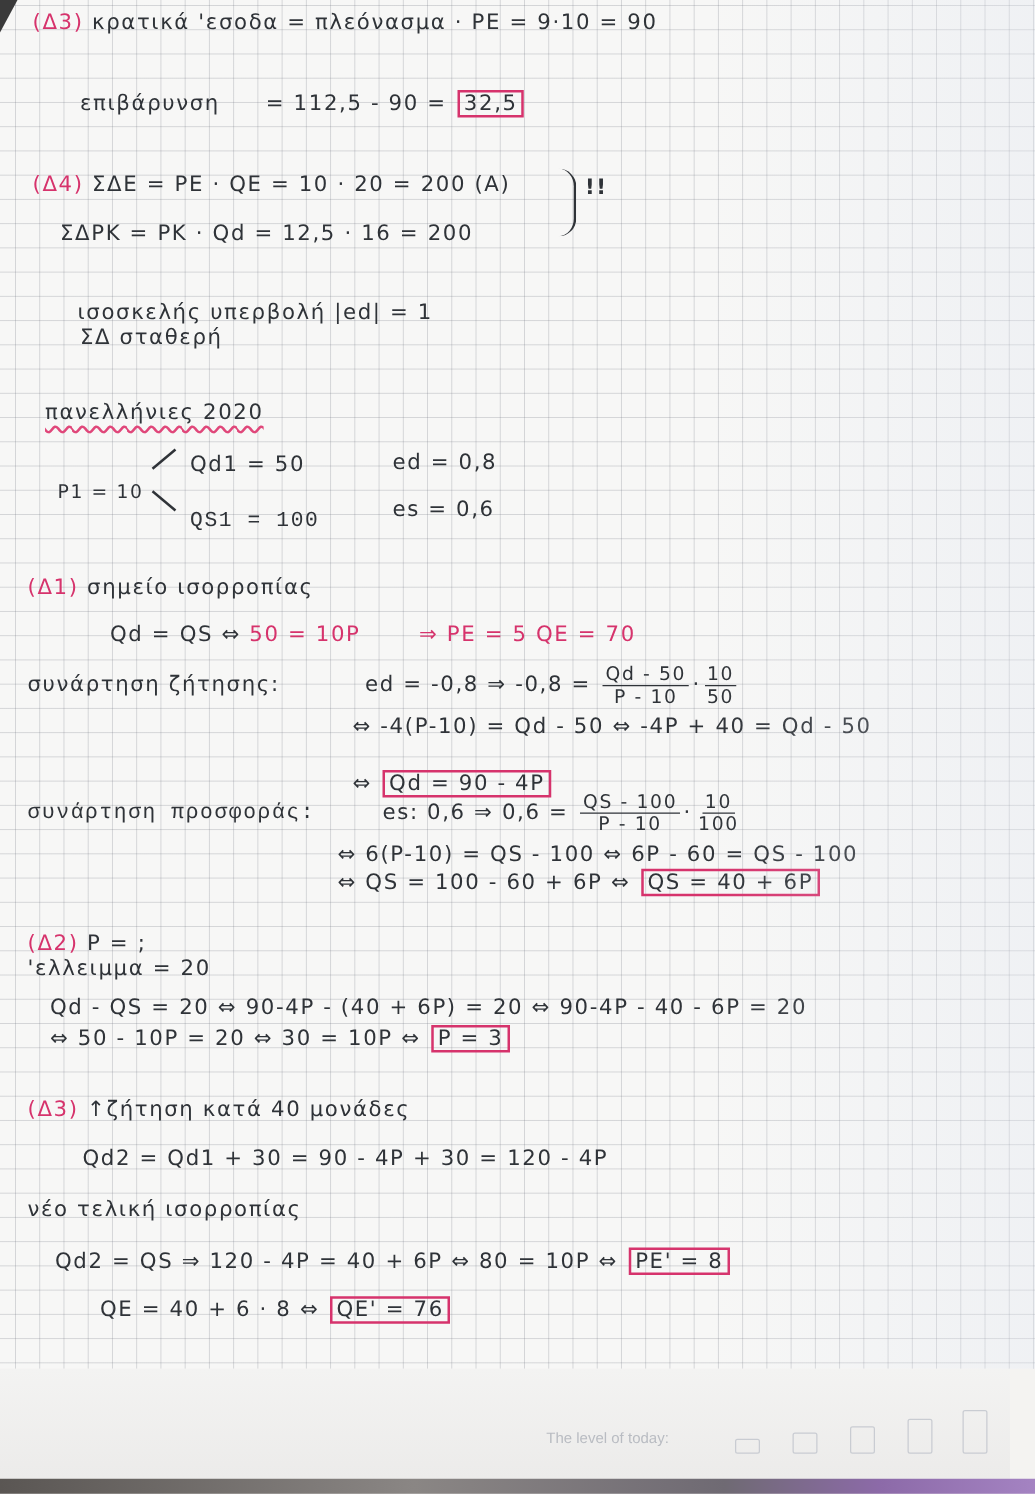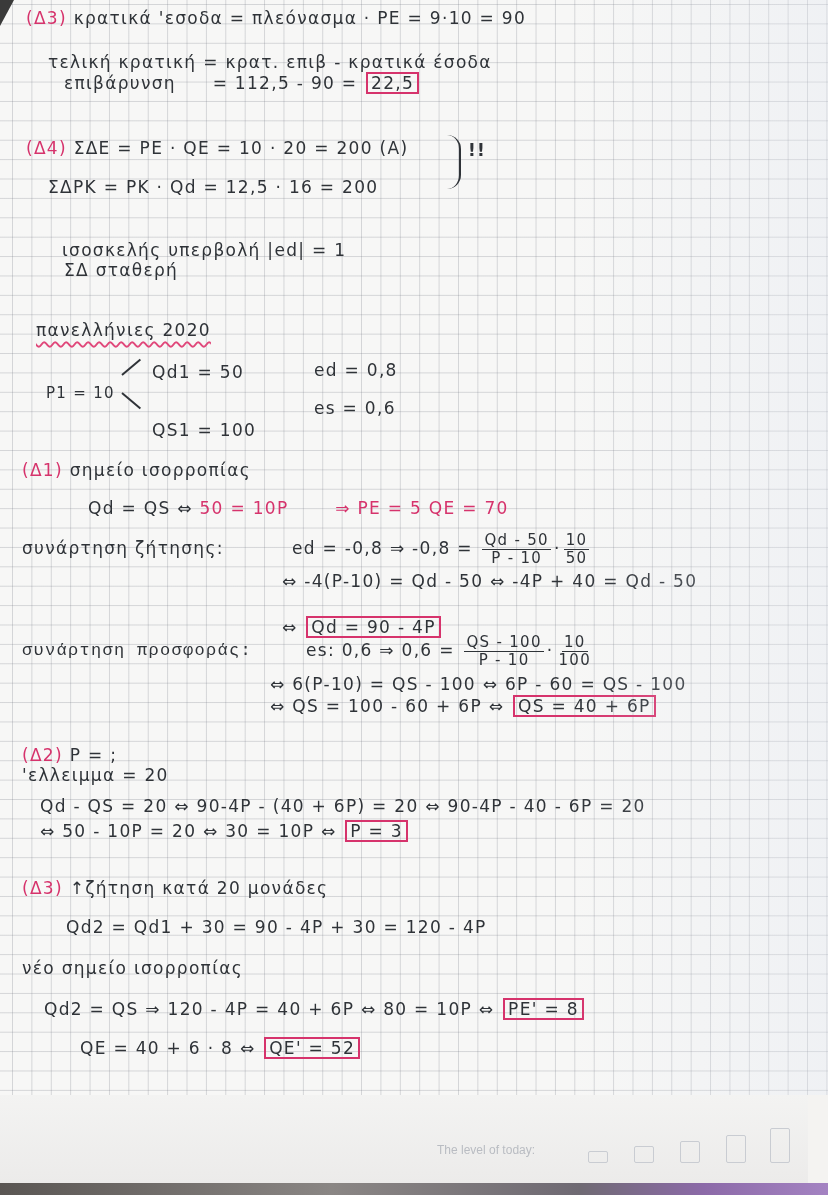--- a/index.html
+++ b/index.html
@@ -76,45 +76,44 @@
 </head>
 <body>
 
 <div class="page">
   <div class="corner"></div>
 
   <div class="line" style="left:26px;top:8px;">
     <span class="pink">(Δ3)</span>
     <span>κρατικά 'εσοδα = πλεόνασμα · PE = 9·10 = 90</span>
   </div>
-  <div class="line" style="left:48px;top:52px;">τελική κρατική = κρατ. επιβ - κρατικά έσοδα</div>
   <div class="line" style="left:64px;top:72px;">
     <span>επιβάρυνση</span>
     <span style="margin-left:30px;">= 112,5 - 90 =</span>
-    <span class="boxed">22,5</span>
+    <span class="boxed">32,5</span>
   </div>
 
   <div class="line" style="left:26px;top:138px;">
     <span class="pink">(Δ4)</span>
     <span>ΣΔΕ = PE · QE = 10 · 20 = 200 (A)</span>
   </div>
   <div class="line" style="left:48px;top:177px;">ΣΔPK = PK · Qd = 12,5 · 16 = 200</div>
   <div class="brace"></div>
   <div class="line" style="left:468px;top:140px;font-weight:bold;">!!</div>
   <div class="line" style="left:62px;top:240px;">ισοσκελής υπερβολή |ed| = 1</div>
   <div class="line" style="left:64px;top:260px;">ΣΔ σταθερή</div>
 
   <div class="line" style="left:36px;top:320px;">
     <span class="wavy">πανελλήνιες 2020</span>
   </div>
   <div class="line" style="left:46px;top:383px;font-size:15px;">P1 = 10</div>
   <div class="branch-up"></div>
   <div class="branch-down"></div>
   <div class="line" style="left:152px;top:362px;">Qd1 = 50</div>
-  <div class="line" style="left:152px;top:420px;">QS1 = 100</div>
+  <div class="line" style="left:152px;top:408px;font-family:Liberation Mono, monospace;">QS1 = 100</div>
   <div class="line" style="left:314px;top:360px;">ed = 0,8</div>
   <div class="line" style="left:314px;top:398px;">es = 0,6</div>
 
   <div class="line" style="left:22px;top:460px;">
     <span class="pink">(Δ1)</span>
     <span>σημείο ισορροπίας</span>
   </div>
   <div class="line" style="left:88px;top:498px;">
     <span>Qd = QS ⇔</span>
     <span class="pink">50 = 10P</span>
@@ -160,31 +159,31 @@
   </div>
   <div class="line" style="left:22px;top:765px;">'ελλειμμα = 20</div>
   <div class="line" style="left:40px;top:796px;">Qd - QS = 20 ⇔ 90-4P - (40 + 6P) = 20 ⇔ 90-4P - 40 - 6P = 20</div>
   <div class="line" style="left:40px;top:820px;">
     <span>⇔ 50 - 10P = 20 ⇔ 30 = 10P ⇔</span>
     <span class="boxed">P = 3</span>
   </div>
 
   <div class="line" style="left:22px;top:878px;">
     <span class="pink">(Δ3)</span>
-    <span>↑ζήτηση κατά 20 μονάδες</span>
+    <span>↑ζήτηση κατά 40 μονάδες</span>
   </div>
   <div class="line" style="left:66px;top:917px;">Qd2 = Qd1 + 30 = 90 - 4P + 30 = 120 - 4P</div>
-  <div class="line" style="left:22px;top:958px;">νέο σημείο ισορροπίας</div>
+  <div class="line" style="left:22px;top:958px;">νέο τελική ισορροπίας</div>
   <div class="line" style="left:44px;top:998px;">
     <span>Qd2 = QS ⇒ 120 - 4P = 40 + 6P ⇔ 80 = 10P ⇔</span>
     <span class="boxed">PE' = 8</span>
   </div>
   <div class="line" style="left:80px;top:1037px;">
     <span>QE = 40 + 6 · 8 ⇔</span>
-    <span class="boxed">QE' = 52</span>
+    <span class="boxed">QE' = 76</span>
   </div>
 </div>
 
 <div class="footer-strip">
   <div class="footer-text" style="top:48px;">The level of today:</div>
   <div class="level-box" style="left:588px;top:56px;width:18px;height:10px;"></div>
   <div class="level-box" style="left:634px;top:51px;width:18px;height:15px;"></div>
   <div class="level-box" style="left:680px;top:46px;width:18px;height:20px;"></div>
   <div class="level-box" style="left:726px;top:40px;width:18px;height:26px;"></div>
   <div class="level-box" style="left:770px;top:33px;width:18px;height:33px;"></div>

